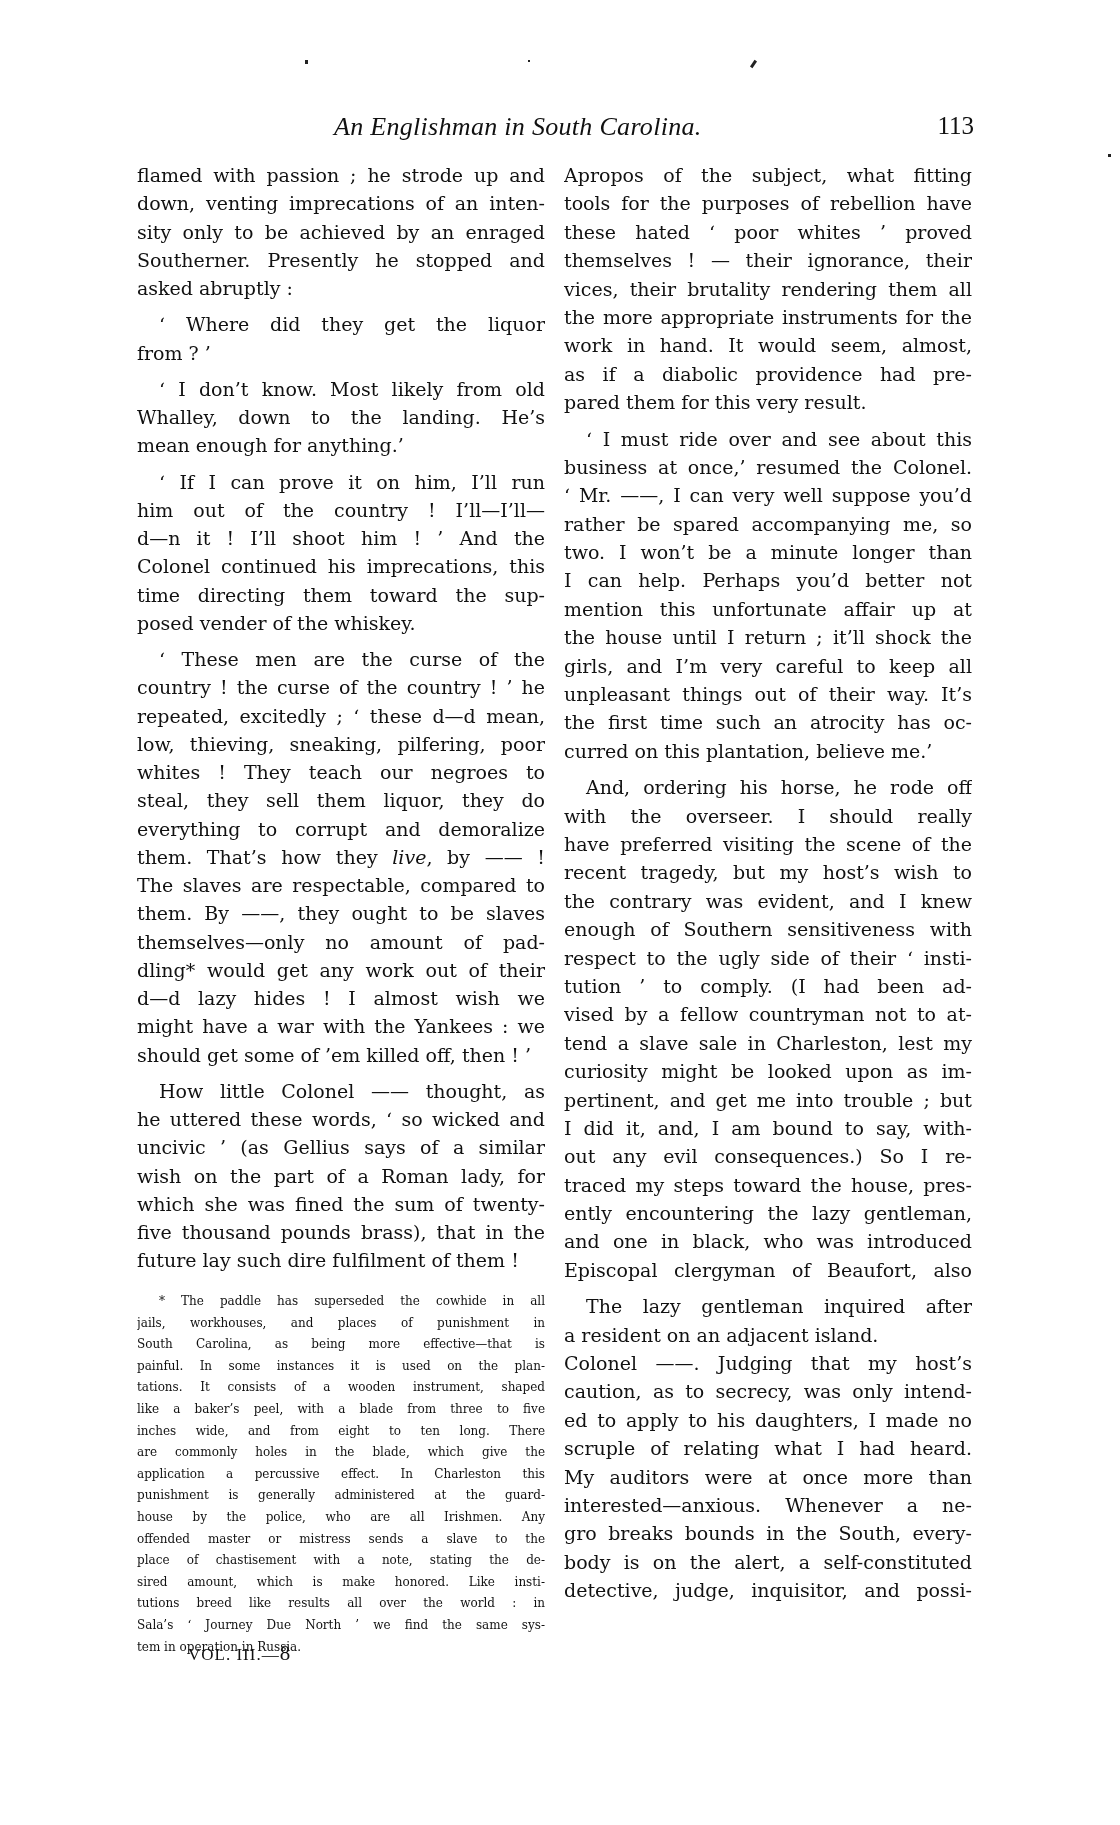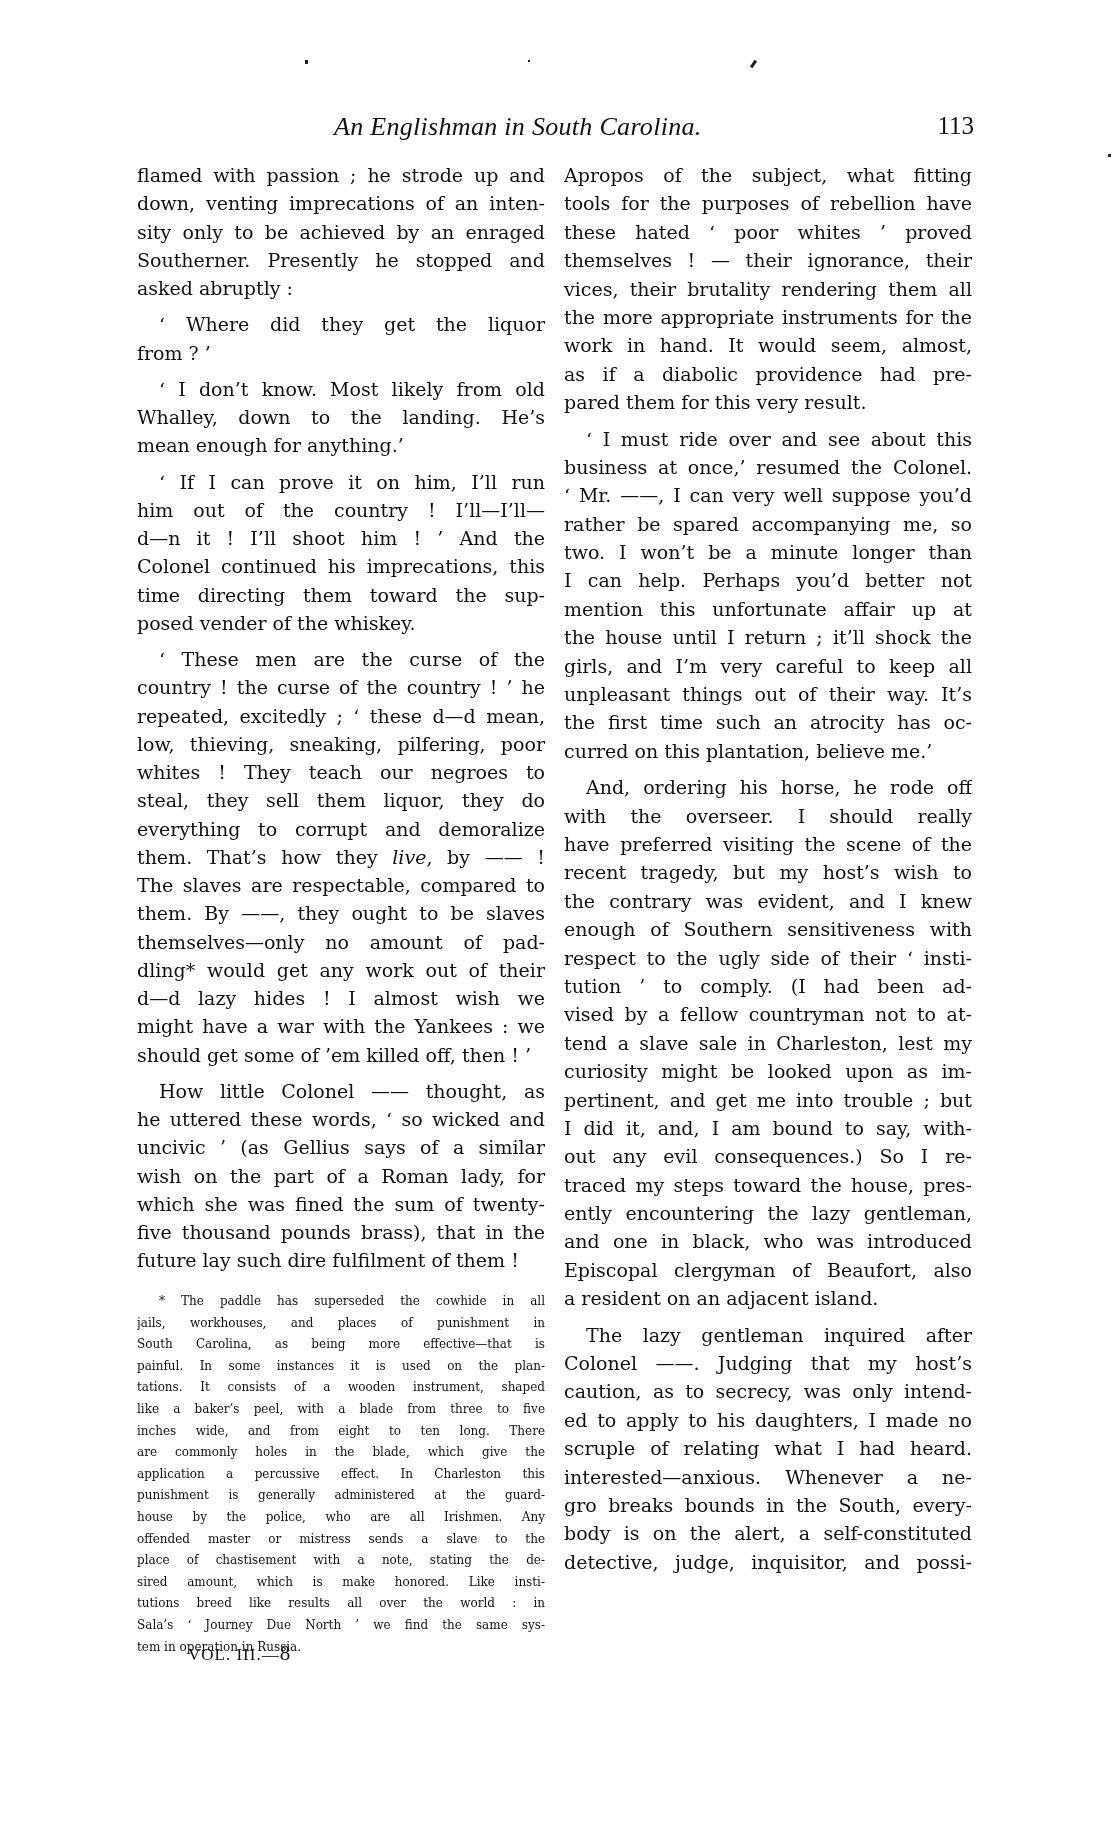--- a/index.html
+++ b/index.html
@@ -131,23 +131,24 @@
     <div class="line">vised by a fellow countryman not to at-</div>
     <div class="line">tend a slave sale in Charleston, lest my</div>
     <div class="line">curiosity might be looked upon as im-</div>
     <div class="line">pertinent, and get me into trouble ; but</div>
     <div class="line">I did it, and, I am bound to say, with-</div>
     <div class="line">out any evil consequences.)  So I re-</div>
     <div class="line">traced my steps toward the house, pres-</div>
     <div class="line">ently encountering the lazy gentleman,</div>
     <div class="line">and one in black, who was introduced</div>
     <div class="line">Episcopal clergyman of Beaufort, also</div>
+    <div class="line indent">The lazy gentleman inquired after</div>
     <div class="line last">a resident on an adjacent island.</div>
-    <div class="line indent">The lazy gentleman inquired after</div>
     <div class="line">Colonel ——.  Judging that my host’s</div>
     <div class="line">caution, as to secrecy, was only intend-</div>
     <div class="line">ed to apply to his daughters, I made no</div>
     <div class="line">scruple of relating what I had heard.</div>
+    <div class="line">My auditors were at once more than</div>
     <div class="line">interested—anxious.  Whenever a ne-</div>
     <div class="line">gro breaks bounds in the South, every-</div>
     <div class="line">body is on the alert, a self-constituted</div>
     <div class="line">detective, judge, inquisitor, and possi-</div>
   </div>
 
 </body></html>

